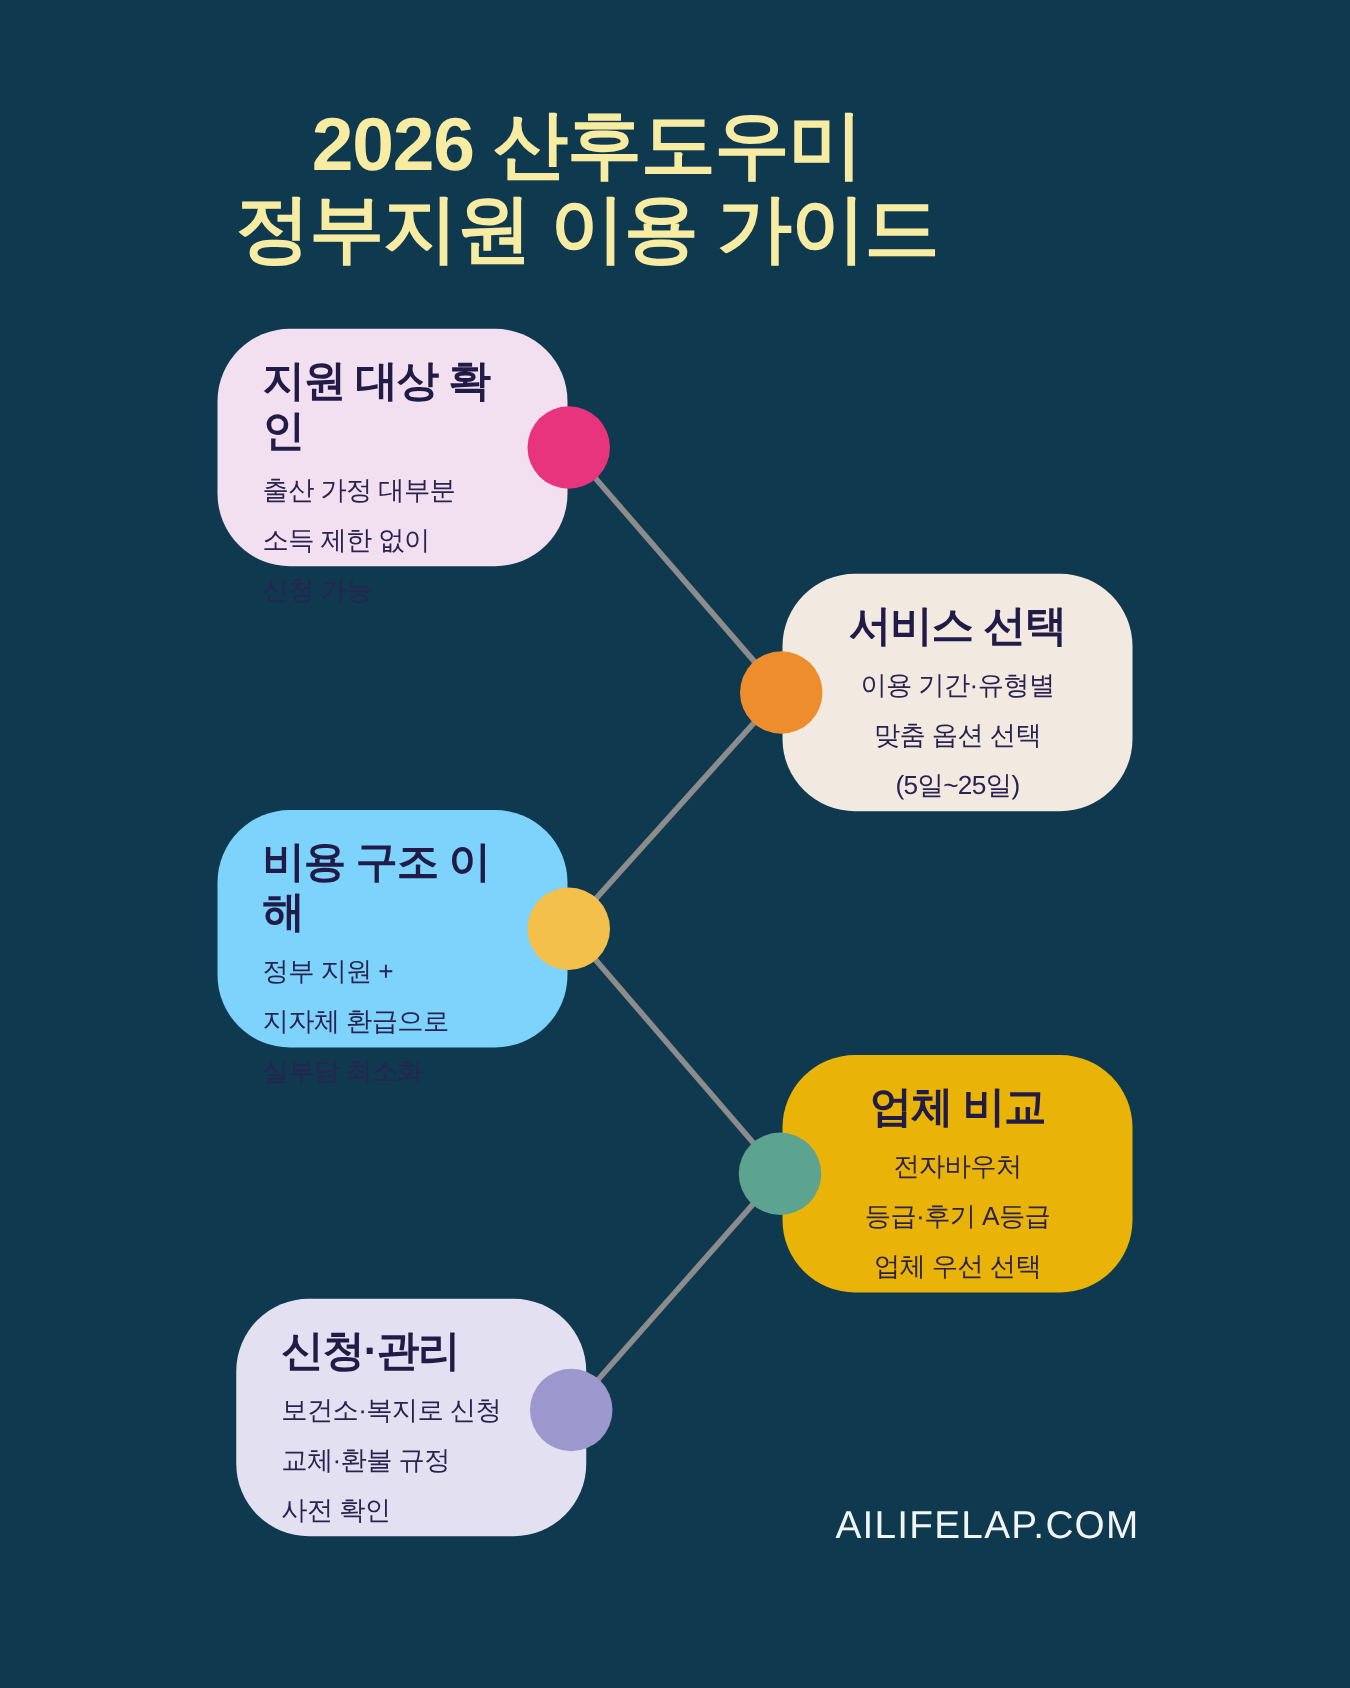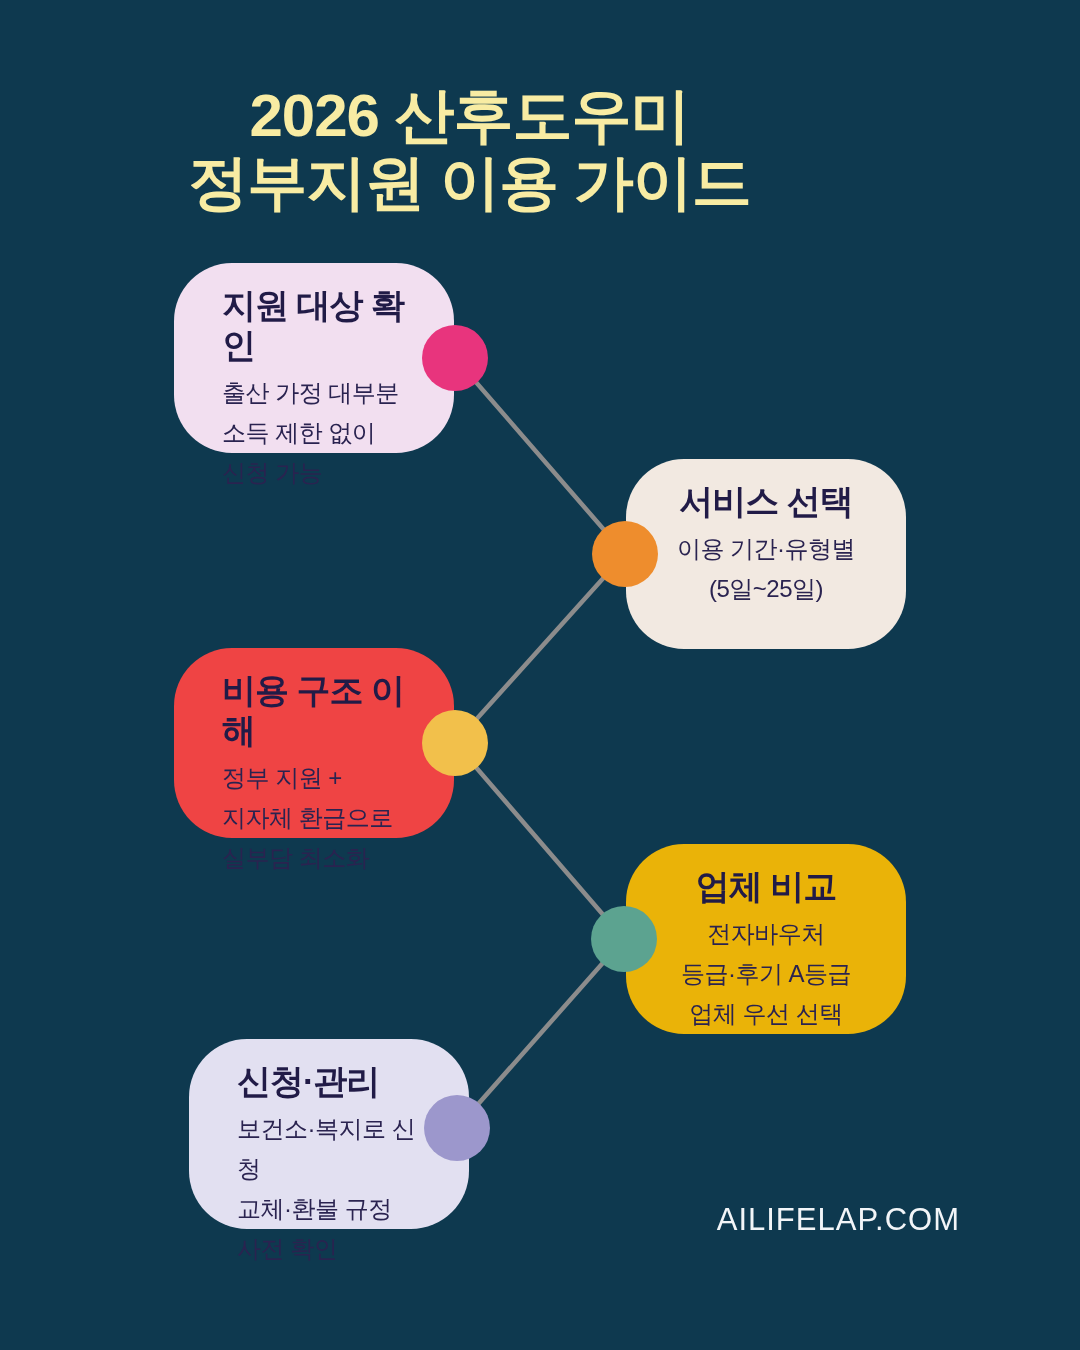--- a/index.html
+++ b/index.html
@@ -15,49 +15,49 @@
     position: absolute; top: 82px; left: 0; width: 939px;
     text-align: center;
     font-size: 60px; font-weight: 800; letter-spacing: -1px;
     line-height: 67px;
     color: #f8eca3;
   }
 
   .card {
     position: absolute; width: 280px; height: 190px;
     border-radius: 58px; box-sizing: border-box;
-    padding: 22px 48px;
+    padding: 22px 36px;
   }
   .card.align-right { text-align: center; }
   .card-title {
     margin: 0 0 8px 0;
     font-size: 34px; font-weight: 800; letter-spacing: -1px;
     line-height: 40px; color: #211b47;
   }
   .card-line {
-    margin: 0; font-size: 24px; line-height: 40px;
+    margin: 0; font-size: 21px; line-height: 40px;
     color: #2a2350; letter-spacing: -0.5px;
   }
 
   .card-1 { left: 174px; top: 263px; }
   .card-2 { left: 626px; top: 459px; }
   .card-3 { left: 174px; top: 648px; }
   .card-4 { left: 626px; top: 844px; }
   .card-5 { left: 189px; top: 1039px; }
 
   .dot { position: absolute; width: 66px; height: 66px; border-radius: 50%; }
   .dot-1 { left: 422px; top: 325px; }
   .dot-2 { left: 592px; top: 521px; }
   .dot-3 { left: 422px; top: 710px; }
   .dot-4 { left: 591px; top: 906px; }
   .dot-5 { left: 424px; top: 1095px; }
 
   .site-url {
     position: absolute; top: 1202px; left: 620px; width: 340px;
-    text-align: right;
+    text-align: center;
     font-size: 31px; font-weight: 300; letter-spacing: 1px;
     color: #f2f5f8;
   }
 </style>
 </head>
 <body style="background-color: rgb(14, 57, 79);">
 
 <svg class="connectors" width="1080" height="1350">
   <polyline points="455,358 625,554 455,743 624,939 457,1128" fill="none" stroke-width="4.5" stroke="#8c8c8c"></polyline>
 </svg>
@@ -70,24 +70,25 @@
 <section class="card card-1" style="background-color: rgb(242, 223, 240);">
   <h2 class="card-title">지원 대상 확인</h2>
   <p class="card-line">출산 가정 대부분</p>
   <p class="card-line">소득 제한 없이</p>
   <p class="card-line">신청 가능</p>
 </section>
 
 <section class="card card-2 align-right" style="background-color: rgb(242, 233, 225);">
   <h2 class="card-title">서비스 선택</h2>
   <p class="card-line">이용 기간·유형별</p>
+  <p class="card-line">맞춤 옵션 선택</p>
   <p class="card-line">(5일~25일)</p>
 </section>
 
-<section class="card card-3" style="background-color: #ef4444;">
+<section class="card card-3" style="background-color: #7dd3fc;">
   <h2 class="card-title">비용 구조 이해</h2>
   <p class="card-line">정부 지원 +</p>
   <p class="card-line">지자체 환급으로</p>
   <p class="card-line">실부담 최소화</p>
 </section>
 
 <section class="card card-4 align-right" style="background-color: #eab308;">
   <h2 class="card-title">업체 비교</h2>
   <p class="card-line">전자바우처</p>
   <p class="card-line">등급·후기 A등급</p>

